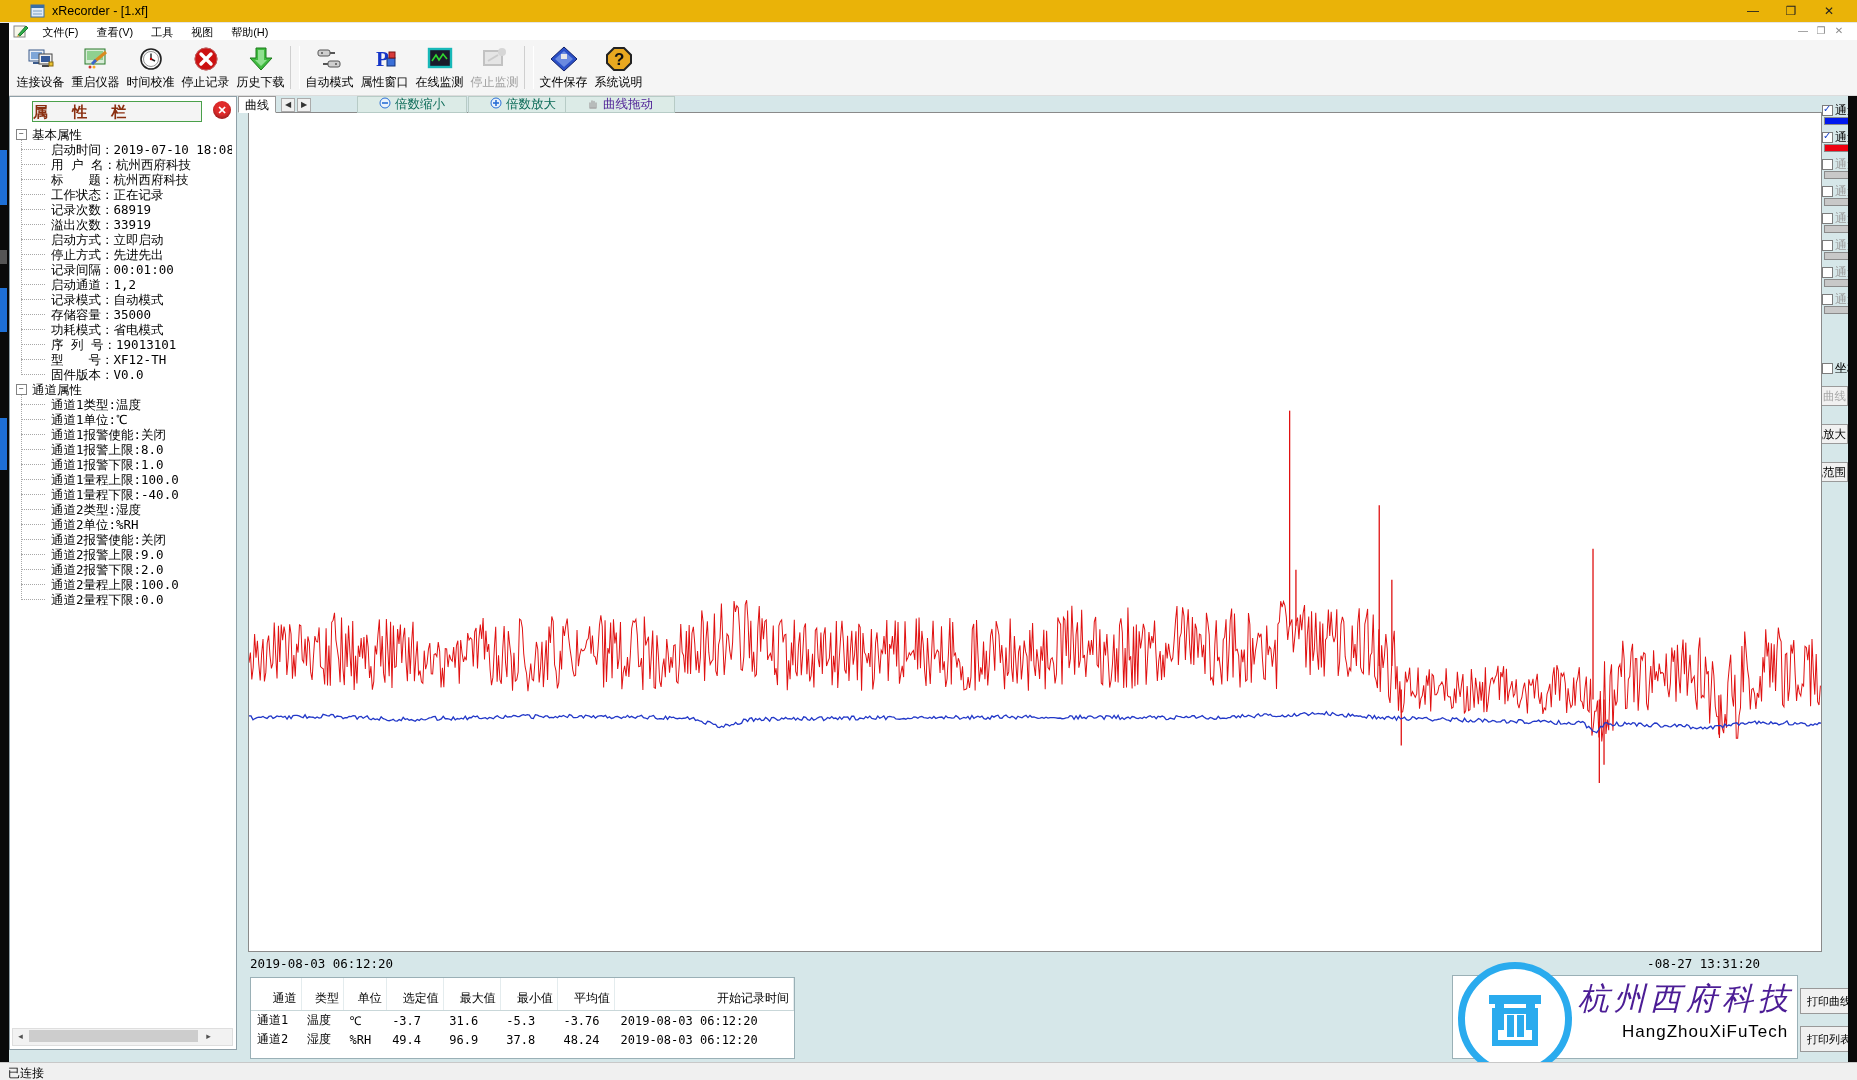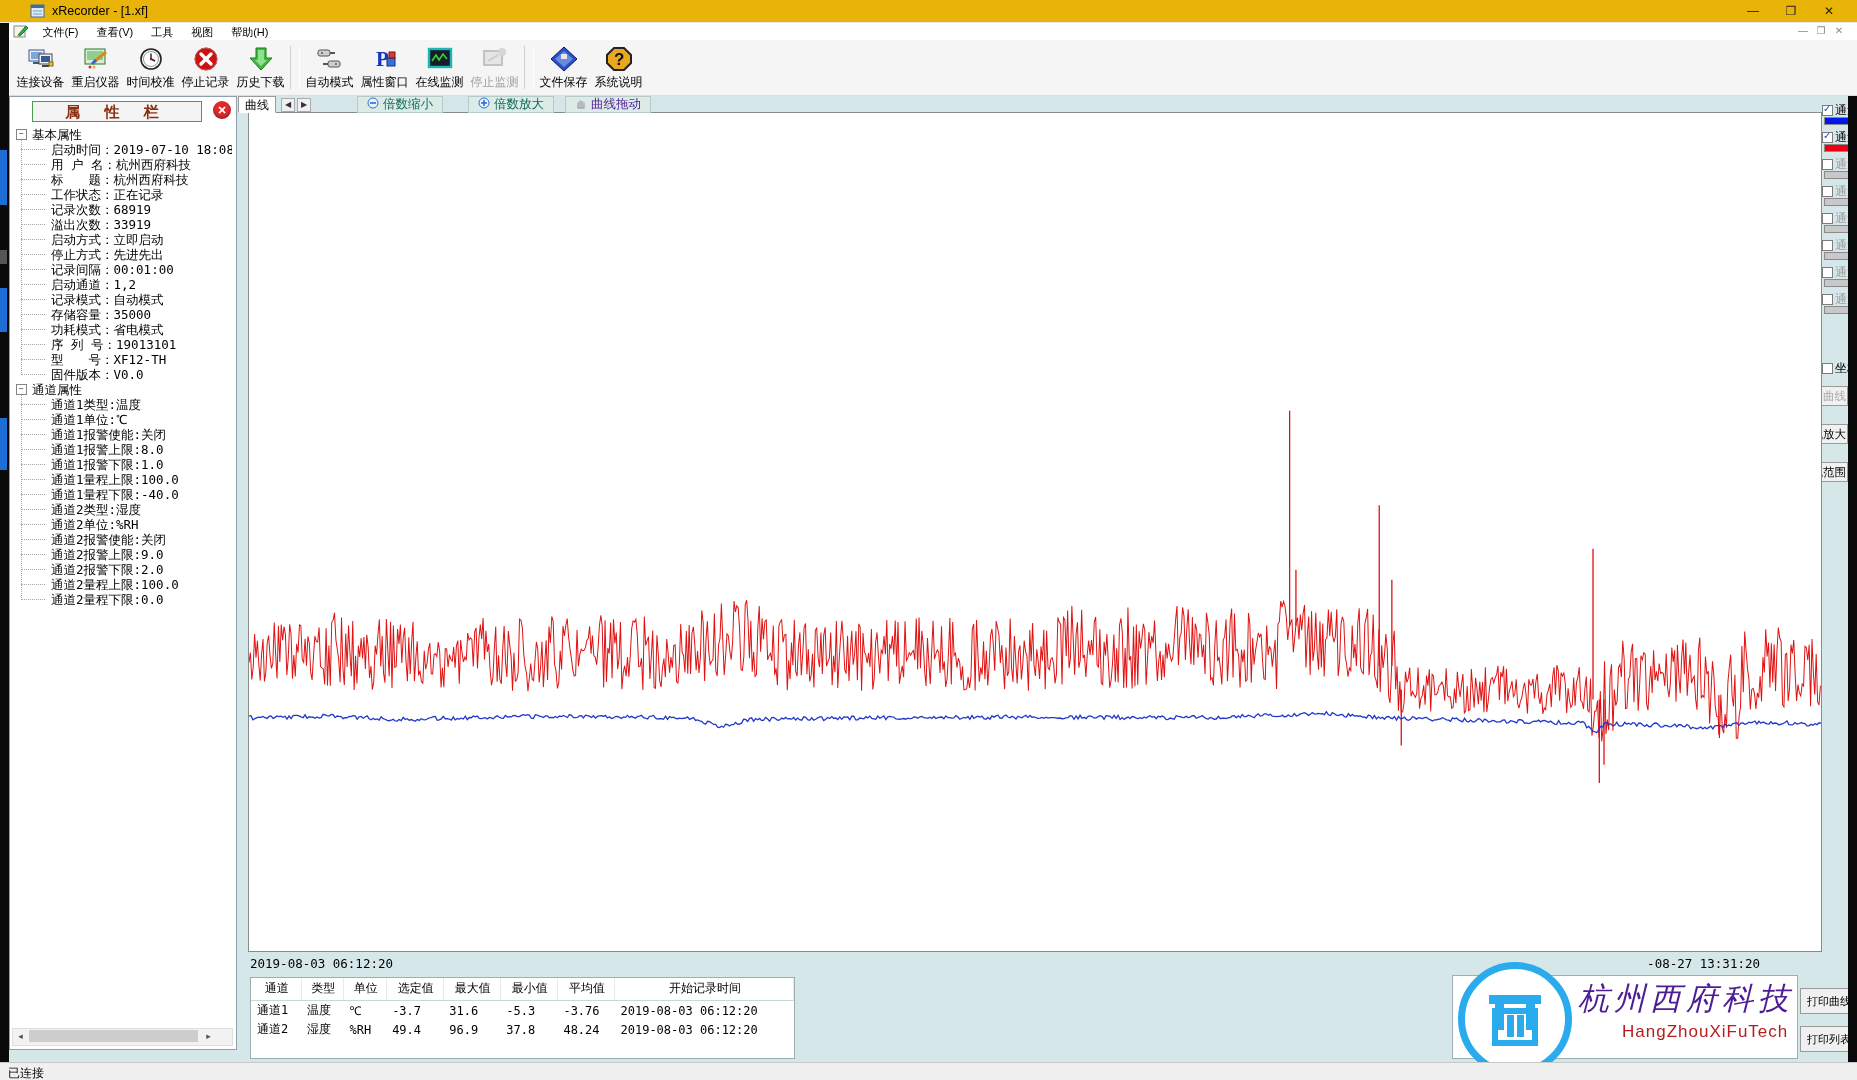--- a/index.html
+++ b/index.html
@@ -18,69 +18,69 @@
   
   #toolbar{left:9px;top:40px;width:1848px;height:56px;background:#f5f5f5;border-bottom:1px solid #dcdcdc;display:flex;align-items:stretch;padding-left:4px;box-sizing:border-box;z-index:38}
   .tbtn{width:55px;display:flex;flex-direction:column;align-items:center;justify-content:center;gap:1px}
   .tbtn .ticon{height:28px;display:flex;align-items:center;justify-content:center}
   .tbtn .tlab{font-size:12px;white-space:nowrap}
   .tbtn.disabled .tlab{color:#9f9f9f}
   .tsep{width:8px;margin:6px 2px;border-left:1px solid #cfcfcf;border-right:1px solid #ffffff}
   
   #leftpanel{left:9px;top:96px;width:228px;height:954px;background:#fff;border:1px solid #8fa0a8;box-sizing:border-box;z-index:10}
   #prophdr{position:absolute;left:22px;top:4px;width:168px;height:19px;border:1px solid #4aa04a;background:#f4f4f4;
-           text-align:center;line-height:19px;font-size:15px;font-weight:bold;color:#8a2f10;letter-spacing:10px}
+           line-height:19px;font-size:15px;font-weight:bold;color:#8a2f10;letter-spacing:10px}
   #propclose{position:absolute;right:5px;top:4px;width:18px;height:18px;border-radius:50%;background:#e02b2b;
              color:#fff;font-size:11px;font-weight:bold;text-align:center;line-height:18px;box-shadow:inset 0 -2px 3px rgba(0,0,0,.3)}
   #proptree{position:absolute;left:6px;top:30px;right:4px;font-size:12.5px;line-height:15px;font-family:"DejaVu Sans Mono","Liberation Sans",sans-serif;white-space:nowrap;overflow:hidden}
   .tgroup{position:relative}
   .tgrow{display:flex;align-items:center;gap:5px}
   .minusbox{width:9px;height:9px;border:1px solid #848484;background:#fff;font-size:8px;line-height:7px;text-align:center;color:#444;flex:0 0 auto}
   .tkids{position:relative;margin-left:5px}
   .tkids::before{content:"";position:absolute;left:0;top:-2px;bottom:7px;border-left:1px dotted #a8a8a8}
   .tchild{position:relative;padding-left:30px}
   .tchild::before{content:"";position:absolute;left:0;top:7px;width:24px;border-top:1px dotted #a8a8a8}
   .hscroll{position:absolute;left:2px;right:3px;bottom:3px;height:16px;background:#f2f2f2;border:1px solid #dedede}
   .sarrow{position:absolute;top:0;width:15px;height:14px;font-size:9px;color:#505050;text-align:center;line-height:14px}
   .sthumb{position:absolute;left:16px;right:34px;top:1px;height:12px;background:#cdcdcd}
   
   .tab{left:238px;top:96px;width:38px;height:17px;background:#fff;border:1px solid #9a9a9a;border-bottom:1px solid #fff;
        font-size:12px;text-align:center;line-height:16px;box-sizing:border-box;z-index:12}
   .spin{top:98px;width:14px;height:14px;background:#f0f0f0;border:1px solid #ababab;font-size:8px;line-height:12px;text-align:center;color:#333;box-sizing:border-box;z-index:12}
   .cbtn{top:96px;height:17px;background:#dcebe7;border:1px solid #b7cbc6;font-size:12.5px;color:#0c6b58;
-        display:flex;align-items:center;gap:4px;padding:0 9px;box-sizing:border-box;z-index:12;white-space:nowrap}
+        display:flex;align-items:center;gap:4px;padding:0 21px;box-sizing:border-box;z-index:12;white-space:nowrap}
   .cbtn.disabled{color:#4c1d95}
   
   #chartbox{left:248px;top:112px;width:1574px;height:840px;background:#fff;border:1px solid #8a8a8a;box-sizing:border-box;z-index:11}
   #chartbox svg{display:block}
   .tstamp{top:956px;font-size:12.5px;font-family:"DejaVu Sans Mono","Liberation Sans",sans-serif;z-index:11}
   
   #stats{left:250px;top:977px;width:545px;height:82px;background:#fff;border:1px solid #9ab0b6;box-sizing:border-box;z-index:11;
          font-size:12px;font-family:"DejaVu Sans Mono","Liberation Sans",sans-serif}
   #stats table{border-collapse:collapse;width:100%}
-  #stats th{font-weight:normal;text-align:center;padding:2px 4px 3px 6px;border-bottom:1px solid #c9d7d9;border-right:1px solid #e4ecee;white-space:nowrap}
+  #stats th{font-weight:normal;text-align:right;padding:12px 4px 3px 6px;border-bottom:1px solid #c9d7d9;border-right:1px solid #e4ecee;white-space:nowrap}
   #stats td{padding:1px 4px 1px 6px;white-space:nowrap}
   
   .chrow{left:1822px;height:13px;display:flex;align-items:center;gap:2px;font-size:12px;z-index:9;white-space:nowrap}
   .chrow.dis{color:#9a9a9a}
   .cbox{width:9px;height:9px;border:1px solid #7c7c7c;background:#fff;flex:0 0 auto;position:relative}
   .cbox.on::after{content:"✓";position:absolute;left:0;top:-3px;font-size:10px;color:#1b45c8}
   .cbar{left:1824px;width:30px;height:8px;border:1px solid #8a8a8a;box-sizing:border-box;z-index:9}
   .rbtn{left:1798px;width:50px;height:20px;background:#f1f1f1;border:1px solid #9a9a9a;font-size:11.5px;line-height:18px;
         text-align:center;box-sizing:border-box;z-index:4;white-space:nowrap;overflow:hidden}
   .rbtn.dis{color:#a8a8a8}
   .pbtn{left:1800px;width:52px;height:26px;background:#f0f0f0;border:1px solid #999;font-size:11px;line-height:24px;
         text-align:right;box-sizing:border-box;z-index:12;white-space:nowrap;overflow:hidden}
   
   #logobox{left:1452px;top:975px;width:346px;height:84px;background:#fff;border:1px solid #9ab0b6;box-sizing:border-box;z-index:11}
   #logocircle{left:1458px;top:962px;width:100px;height:100px;border:7px solid #2aabee;border-radius:50%;background:#fff;z-index:13;
               display:flex;align-items:center;justify-content:center}
   #logocn{left:1578px;top:978px;width:270px;font-size:31px;color:#4c1d95;font-family:"DejaVu Serif",serif;font-style:italic;
           letter-spacing:5px;z-index:14;white-space:nowrap}
-  #logoen{left:1622px;top:1022px;font-size:17px;color:#b91c1c;letter-spacing:1px;z-index:14;font-family:"Liberation Sans",sans-serif}
+  #logoen{left:1622px;top:1022px;font-size:17px;color:#000000;letter-spacing:1px;z-index:14;font-family:"Liberation Sans",sans-serif}
   
   #statusbar{left:0;top:1062px;width:1857px;height:18px;background:#f0f0f0;border-top:1px solid #c8c8c8;z-index:45;font-size:12px}
   #statusbar span{position:absolute;left:8px;top:2px}
   
   .edge{background:#0a0a0a;z-index:30}
   .bluemark{position:absolute;left:0;width:7px;background:#1d6fd6}
 </style>
 </head>
 <body>
 

